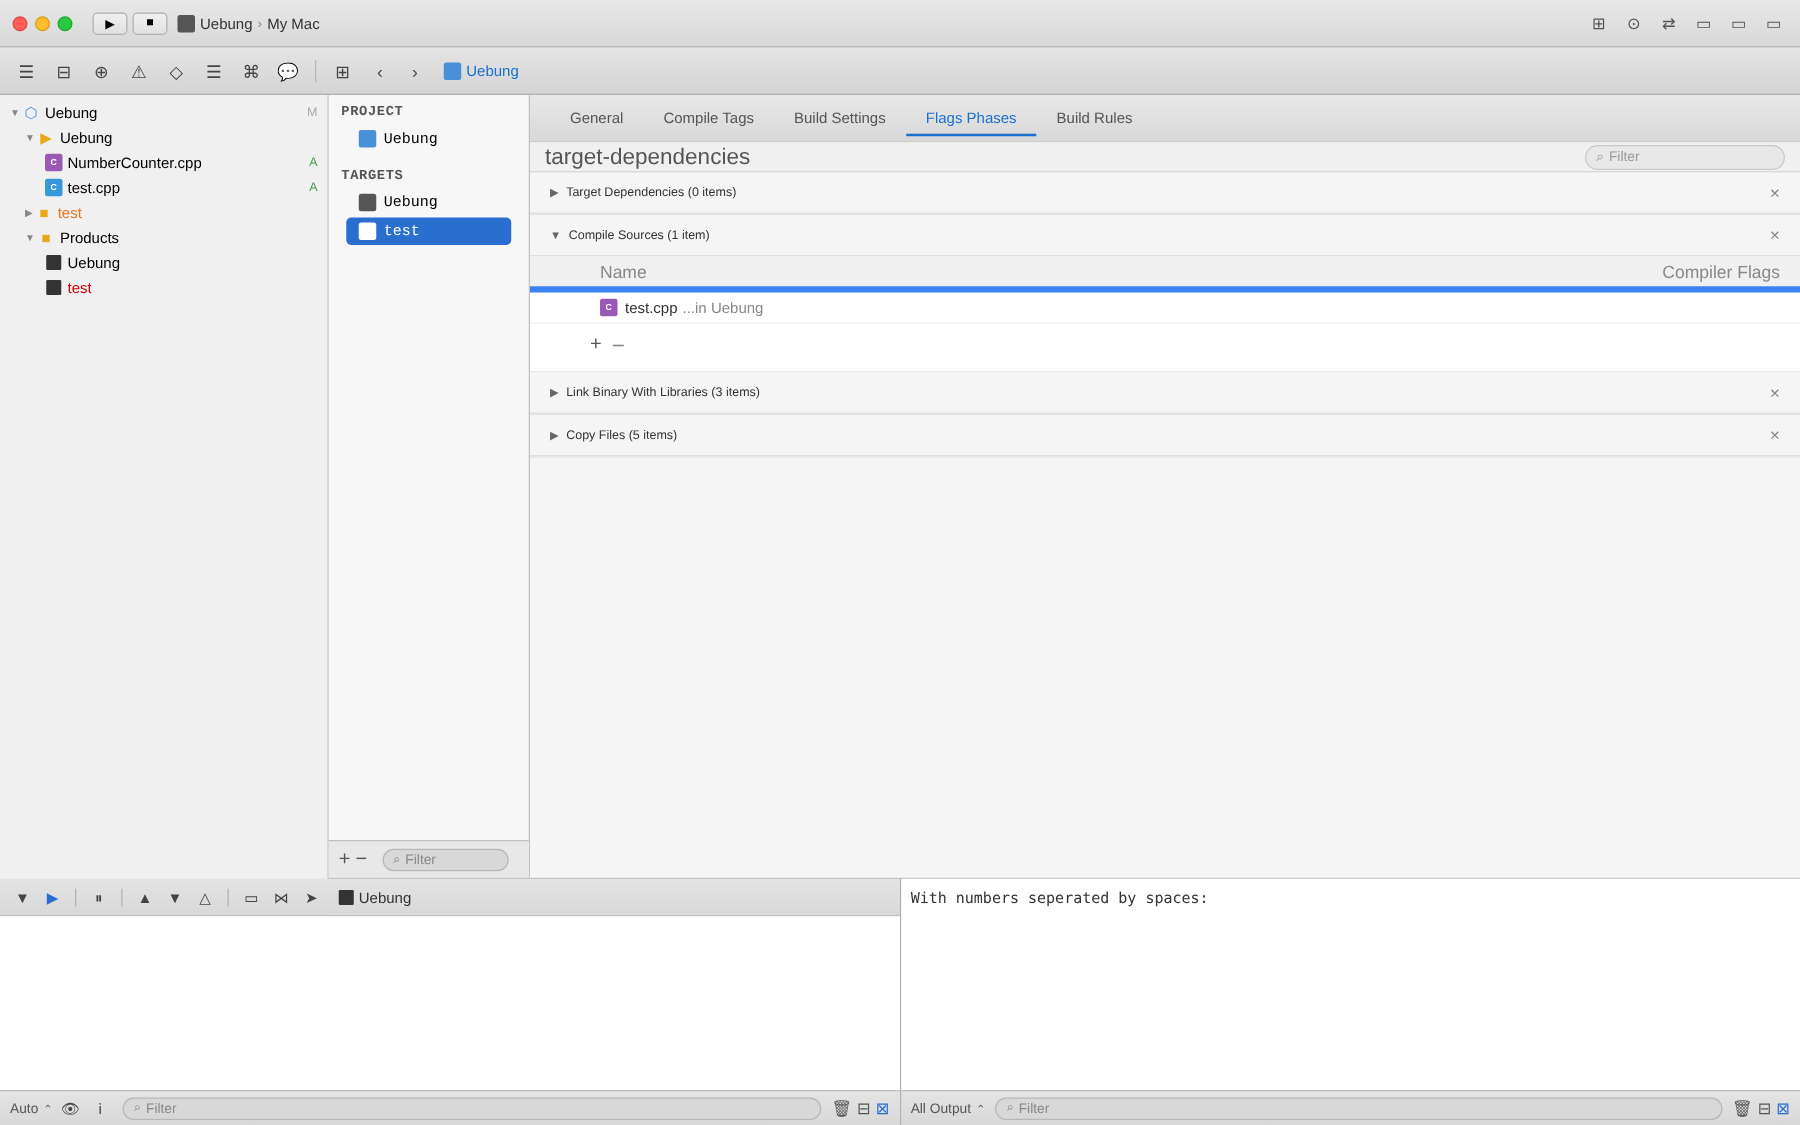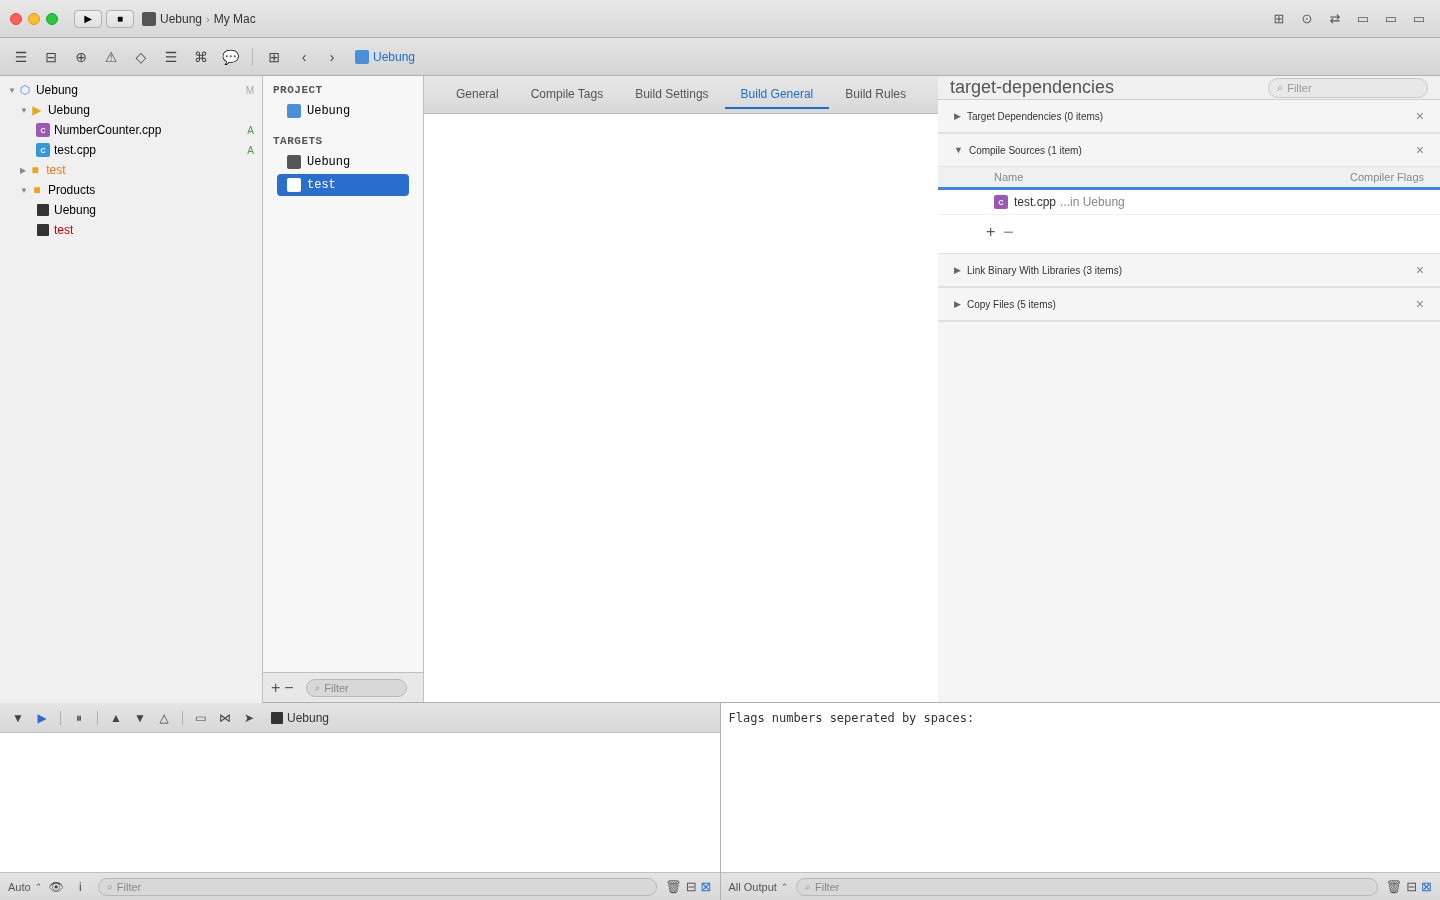--- a/index.html
+++ b/index.html
@@ -90,21 +90,21 @@
     .target-icon { width: 14px; height: 14px; background: #555; border-radius: 2px; flex-shrink: 0; }
     .target-icon-selected { background: white; }
     .targets-spacer { flex: 1; }
     .targets-bottom { height: 30px; background: #e8e8e8; border-top: 1px solid #c0c0c0; display: flex; align-items: center; padding: 0 8px; gap: 4px; }
 
     
     .content-area {
       flex: 1;
       background: white;
       display: flex;
-      flex-direction: row;
+      flex-direction: column;
     }
     .tab-bar {
       height: 38px;
       background: linear-gradient(to bottom, #e8e8e8, #d8d8d8);
       border-bottom: 1px solid #c0c0c0;
       display: flex;
       align-items: center;
       padding: 0 16px;
       gap: 0;
     }
@@ -117,21 +117,21 @@
     .filter-box { margin-left: auto; background: #e8e8e8; border: 1px solid #c8c8c8; border-radius: 10px; height: 20px; width: 160px; display: flex; align-items: center; padding: 0 8px; gap: 4px; font-size: 11px; color: #999; }
 
     .phase-section { background: white; margin: 0; border-bottom: 1px solid #e0e0e0; }
     .phase-header { display: flex; align-items: center; padding: 8px 16px; cursor: pointer; background: #f5f5f5; border-bottom: 1px solid #e0e0e0; }
     .phase-triangle { font-size: 9px; color: #666; margin-right: 6px; }
     .phase-title { font-size: 10px; font-weight: 500; color: #333; }
     .phase-close { margin-left: auto; color: #888; font-size: 14px; cursor: pointer; }
     .phase-content { padding: 0 0 8px; }
     
     .compile-sources { background: white; }
-    .table-header { display: flex; padding: 4px 16px 4px 56px; background: #f0f0f0; border-bottom: 3px solid #3b82f6; font-size: 11px; color: #888; }
+    .table-header { display: flex; padding: 4px 16px 4px 56px; background: #f0f0f0; border-bottom: 5px solid #3b82f6; font-size: 14px; color: #888; }
     .col-name { flex: 1; }
     .col-flags { width: 200px; text-align: right; }
     .source-row { display: flex; align-items: center; padding: 5px 16px 5px 56px; border-bottom: 1px solid #f0f0f0; font-size: 12px; }
     .source-icon { width: 14px; height: 14px; margin-right: 6px; border-radius: 2px; display: flex; align-items: center; justify-content: center; font-size: 7px; color: white; font-weight: bold; }
     .source-icon-cpp { background: #9b59b6; }
     .source-name { color: #333; }
     .source-location { color: #888; margin-left: 4px; }
     
     .phase-add-row { display: flex; align-items: center; padding: 8px 16px 4px 48px; gap: 8px; }
     .phase-add-btn { font-size: 16px; color: #555; cursor: pointer; }
@@ -324,21 +324,21 @@
       </div>
     </div>
   </div>
 
   <div class="content-area">
 
     <div class="tab-bar">
       <div class="tab">General</div>
       <div class="tab">Compile Tags</div>
       <div class="tab">Build Settings</div>
-      <div class="tab active">Build General</div>
+      <div class="tab active">Flags Phases</div>
       <div class="tab">Build Rules</div>
     </div>
 
     <div class="build-phases-content">
 
       <div class="phases-toolbar">
         <span class="phases-add-btn" style="font-size:18px;color:#555;">target-dependencies</span>
         <div class="filter-box">
           <span style="font-size:11px;">⌕</span>
           <span>Filter</span>
@@ -431,21 +431,21 @@
       <div class="footer-right-btns">
         <span style="font-size:13px;color:#555;cursor:pointer;">🗑</span>
         <span style="font-size:13px;color:#555;cursor:pointer;">⊟</span>
         <span style="font-size:13px;color:#2a6fcf;cursor:pointer;">⊠</span>
       </div>
     </div>
   </div>
 
   <div class="right-console">
     <div class="console-content" style="font-family:'SF Mono','Menlo',monospace;">
-      <span style="color:#333;">Flags numbers seperated by spaces:</span>
+      <span style="color:#333;">With numbers seperated by spaces:</span>
     </div>
     <div class="console-footer">
       <span>All Output</span>
       <span style="font-size:9px;">⌃</span>
       <div class="footer-filter">
         <span style="font-size:10px;">⌕</span>
         <span>Filter</span>
       </div>
       <div class="footer-right-btns">
         <span style="font-size:13px;color:#555;cursor:pointer;">🗑</span>

